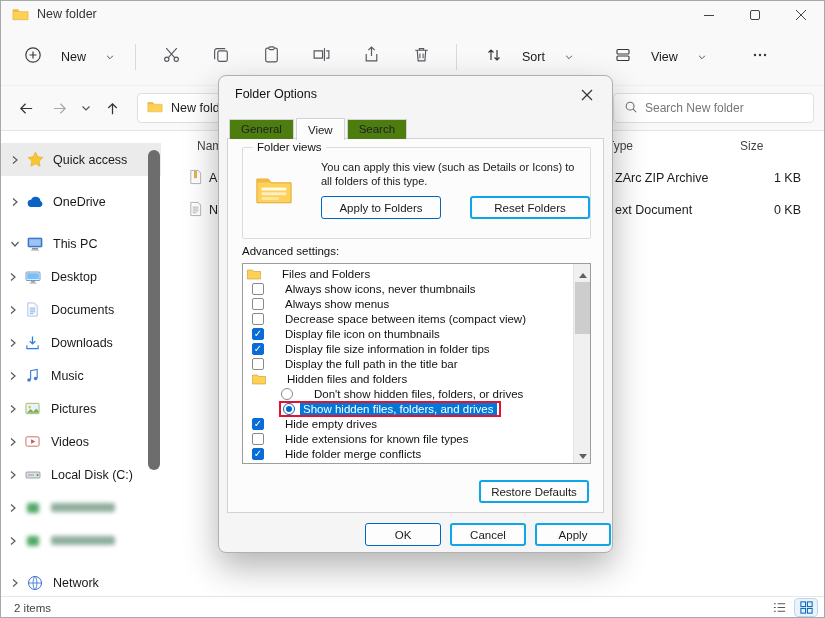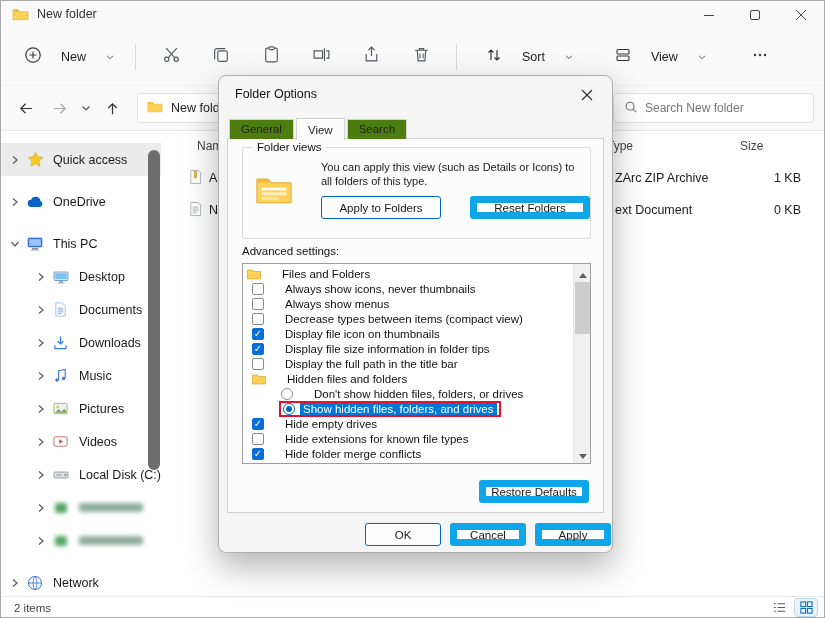--- a/index.html
+++ b/index.html
@@ -25,21 +25,21 @@
   
   .navbar{position:absolute;left:0;top:86px;width:100%;height:45px;background:#f9f9f9;border-bottom:1px solid #e4e4e4;display:flex;align-items:center;padding-left:10px;}
   .nav-ic{width:33px;height:30px;display:flex;align-items:center;justify-content:center;border-radius:5px;}
   .nav-ic.small{width:20px;}
   .addr{height:30px;background:#fff;border:1px solid #e0e0e0;border-radius:4px;display:flex;align-items:center;padding:0 9px;gap:8px;flex:1;margin-left:8px;font-size:12.5px;color:#222;}
   .search{width:201px;height:30px;background:#fff;border:1px solid #e0e0e0;border-radius:4px;display:flex;align-items:center;gap:7px;padding:0 10px;margin:0 11px 0 10px;font-size:12px;color:#767676;}
 
   
   .sidebar{position:absolute;left:0;top:131px;width:161px;height:465px;background:#fff;padding-top:12px;overflow:hidden;}
   .side-row{display:flex;align-items:center;height:33px;padding-left:10px;font-size:12.5px;color:#191919;}
-  .side-row.lvl1{padding-left:36px;text-align:center;}
+  .side-row.lvl1{padding-left:8px;text-align:center;}
   .side-row.gap{margin-top:9px;}
   .side-row.selected{background:#ebebeb;}
   .chev{width:14px;display:flex;flex:none;}
   .side-ic{width:19px;margin:0 7px 0 3px;display:flex;flex:none;}
   .side-ic.blur{filter:blur(2px);opacity:.9;}
   .redbar{width:64px;height:9px;background:#8fae9d;border-radius:2px;filter:blur(2px);}
   .side-scroll{position:absolute;left:148px;top:150px;width:12px;height:320px;background:#6d6d6d;border-radius:6px;z-index:5;}
 
   
   .filearea{position:absolute;left:161px;top:131px;right:0;height:465px;background:#fff;}
@@ -66,21 +66,21 @@
   .tabs{position:absolute;left:10px;top:40px;height:23px;display:flex;align-items:flex-end;z-index:2;}
   .tab{font-size:11.5px;padding:3px 11px 4px;background:#4d7c0f;border:1px solid #d2d2d2;border-bottom:none;margin-right:2px;color:#222;}
   .tab.active{background:#fcfcfc;padding-top:5px;margin-bottom:-1px;}
   .pane{position:absolute;left:8px;top:62px;width:377px;height:375px;border:1px solid #d2d2d2;background:#fcfcfc;}
 
   .group{position:absolute;left:14px;top:8px;width:349px;height:92px;border:1px solid #dcdcdc;border-radius:2px;}
   .group-label{position:absolute;left:10px;top:-7px;background:#fcfcfc;padding:0 4px;font-size:11.5px;color:#111;}
   .gr-icon{position:absolute;left:12px;top:26px;display:flex;}
   .gr-text{position:absolute;left:78px;top:12px;width:264px;font-size:11px;line-height:14px;color:#1a1a1a;}
   .gr-btns{position:absolute;left:78px;top:48px;display:flex;gap:29px;}
-  .btn{height:23px;width:120px;background:#fdfdfd;border:7px solid #0ea5e9;border-radius:3px;font-size:11.5px;color:#1a1a1a;display:flex;align-items:center;justify-content:center;}
+  .btn{height:23px;width:120px;background:#fdfdfd;border:2px solid #0ea5e9;border-radius:3px;font-size:11.5px;color:#1a1a1a;display:flex;align-items:center;justify-content:center;}
   .btn.accent{border:1px solid #0067c0;}
 
   .adv-label{position:absolute;left:14px;top:106px;font-size:11.5px;color:#111;}
   .listbox{position:absolute;left:14px;top:124px;width:349px;height:201px;background:#fff;border:1px solid #9d9d9d;overflow:hidden;}
   .tree{position:absolute;left:1px;top:2px;right:18px;bottom:0;overflow:hidden;}
   .tree-row{display:flex;align-items:center;height:15px;font-size:11.5px;white-space:nowrap;gap:16px;}
   .ind0{padding-left:3px;}.ind1{padding-left:8px;}.ind2{padding-left:37px;}
   .tfold{width:15px;margin-right:4px;display:flex;flex:none;}
   .cb{width:12px;height:12px;border:1px solid #8a8a8a;background:#fff;margin-right:5px;font-size:10px;line-height:10px;text-align:center;color:#fff;border-radius:2px;flex:none;}
   .cb.on{background:#0a6cd6;border-color:#0a6cd6;}
@@ -542,21 +542,21 @@
           <div class="tree-row ind1">
             <span class="cb"></span>
             <span class="tree-label">Always show icons, never thumbnails</span>
           </div>
           <div class="tree-row ind1">
             <span class="cb"></span>
             <span class="tree-label">Always show menus</span>
           </div>
           <div class="tree-row ind1">
             <span class="cb"></span>
-            <span class="tree-label">Decrease types between items (compact view)</span>
+            <span class="tree-label">Decrease space between items (compact view)</span>
           </div>
           <div class="tree-row ind1">
             <span class="cb on">✓</span>
             <span class="tree-label">Display file icon on thumbnails</span>
           </div>
           <div class="tree-row ind1">
             <span class="cb on">✓</span>
             <span class="tree-label">Display file size information in folder tips</span>
           </div>
           <div class="tree-row ind1">

